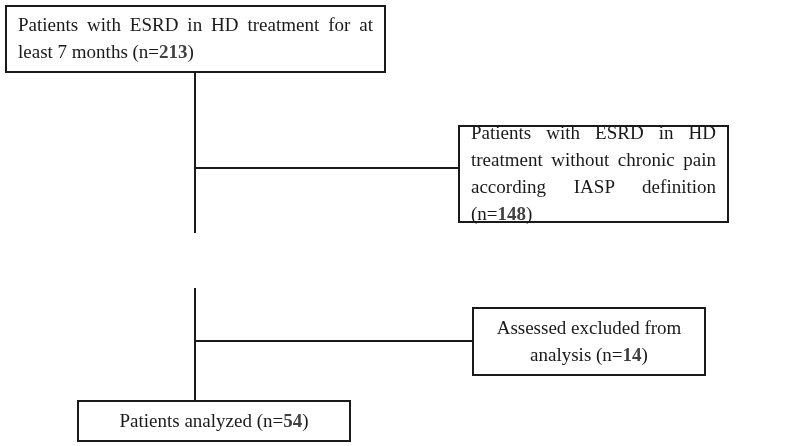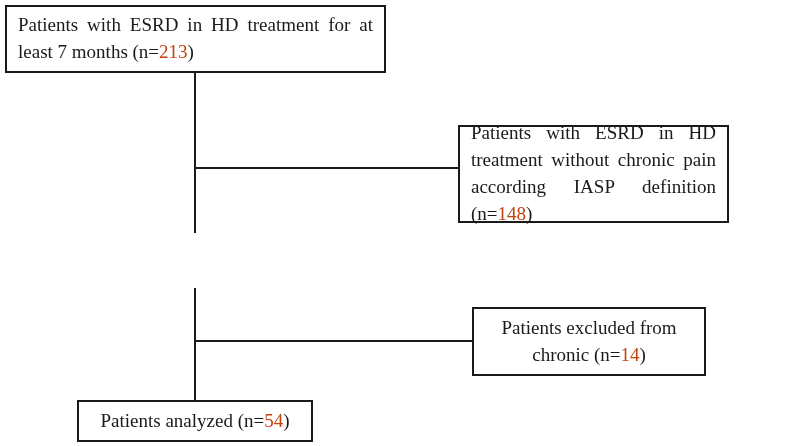--- a/index.html
+++ b/index.html
@@ -33,35 +33,35 @@
     box-sizing: border-box;
   }
   .justify .node-text {
     text-align: justify;
     text-align-last: left;
   }
   .center .node-text {
     text-align: center;
   }
   .count {
-    color: #c2410c;
-    font-weight: normal;
+    color: #404040;
+    font-weight: bold;
   }
   .connector {
     position: absolute;
     background: #1a1a1a;
     z-index: 1;
   }
 
   
   #node-population   { left: 5px;   top: 5px;   width: 381px; height: 68px; }
   #node-excluded-nopain { left: 458px; top: 125px; width: 271px; height: 98px; }
   #node-eligibility  { left: 77px;  top: 232px; width: 234px; height: 57px; }
   #node-excluded-analysis { left: 472px; top: 307px; width: 234px; height: 69px; }
-  #node-analyzed     { left: 77px;  top: 400px; width: 236px; height: 42px; }
+  #node-analyzed     { left: 77px;  top: 400px; width: 274px; height: 42px; }
 
   
   #trunk-upper   { left: 194px; top: 72px;  width: 2px;   height: 161px; }
   #branch-nopain { left: 194px; top: 167px; width: 265px; height: 2px; }
   #trunk-lower   { left: 194px; top: 288px; width: 2px;   height: 113px; }
   #branch-analysis { left: 194px; top: 340px; width: 279px; height: 2px; }
 </style>
 </head>
 <body>
 
@@ -75,20 +75,20 @@
   <div class="node justify" id="node-population">
     <div class="node-text"><span>Patients with ESRD in HD treatment for at least 7 months (n=</span><span class="count">213</span><span>)</span></div>
   </div>
 
   <div class="node justify" id="node-excluded-nopain">
     <div class="node-text"><span>Patients with ESRD in HD treatment without chronic pain according IASP definition (n=</span><span class="count">148</span><span>)</span></div>
   </div>
 
 
   <div class="node center" id="node-excluded-analysis">
-    <div class="node-text"><span>Patients excluded from chronic (n=</span><span class="count">14</span><span>)</span></div>
+    <div class="node-text"><span>Assessed excluded from analysis (n=</span><span class="count">14</span><span>)</span></div>
   </div>
 
   <div class="node center" id="node-analyzed">
     <div class="node-text"><span>Patients analyzed (n=</span><span class="count">54</span><span>)</span></div>
   </div>
 
 </div>
 
 </body></html>

